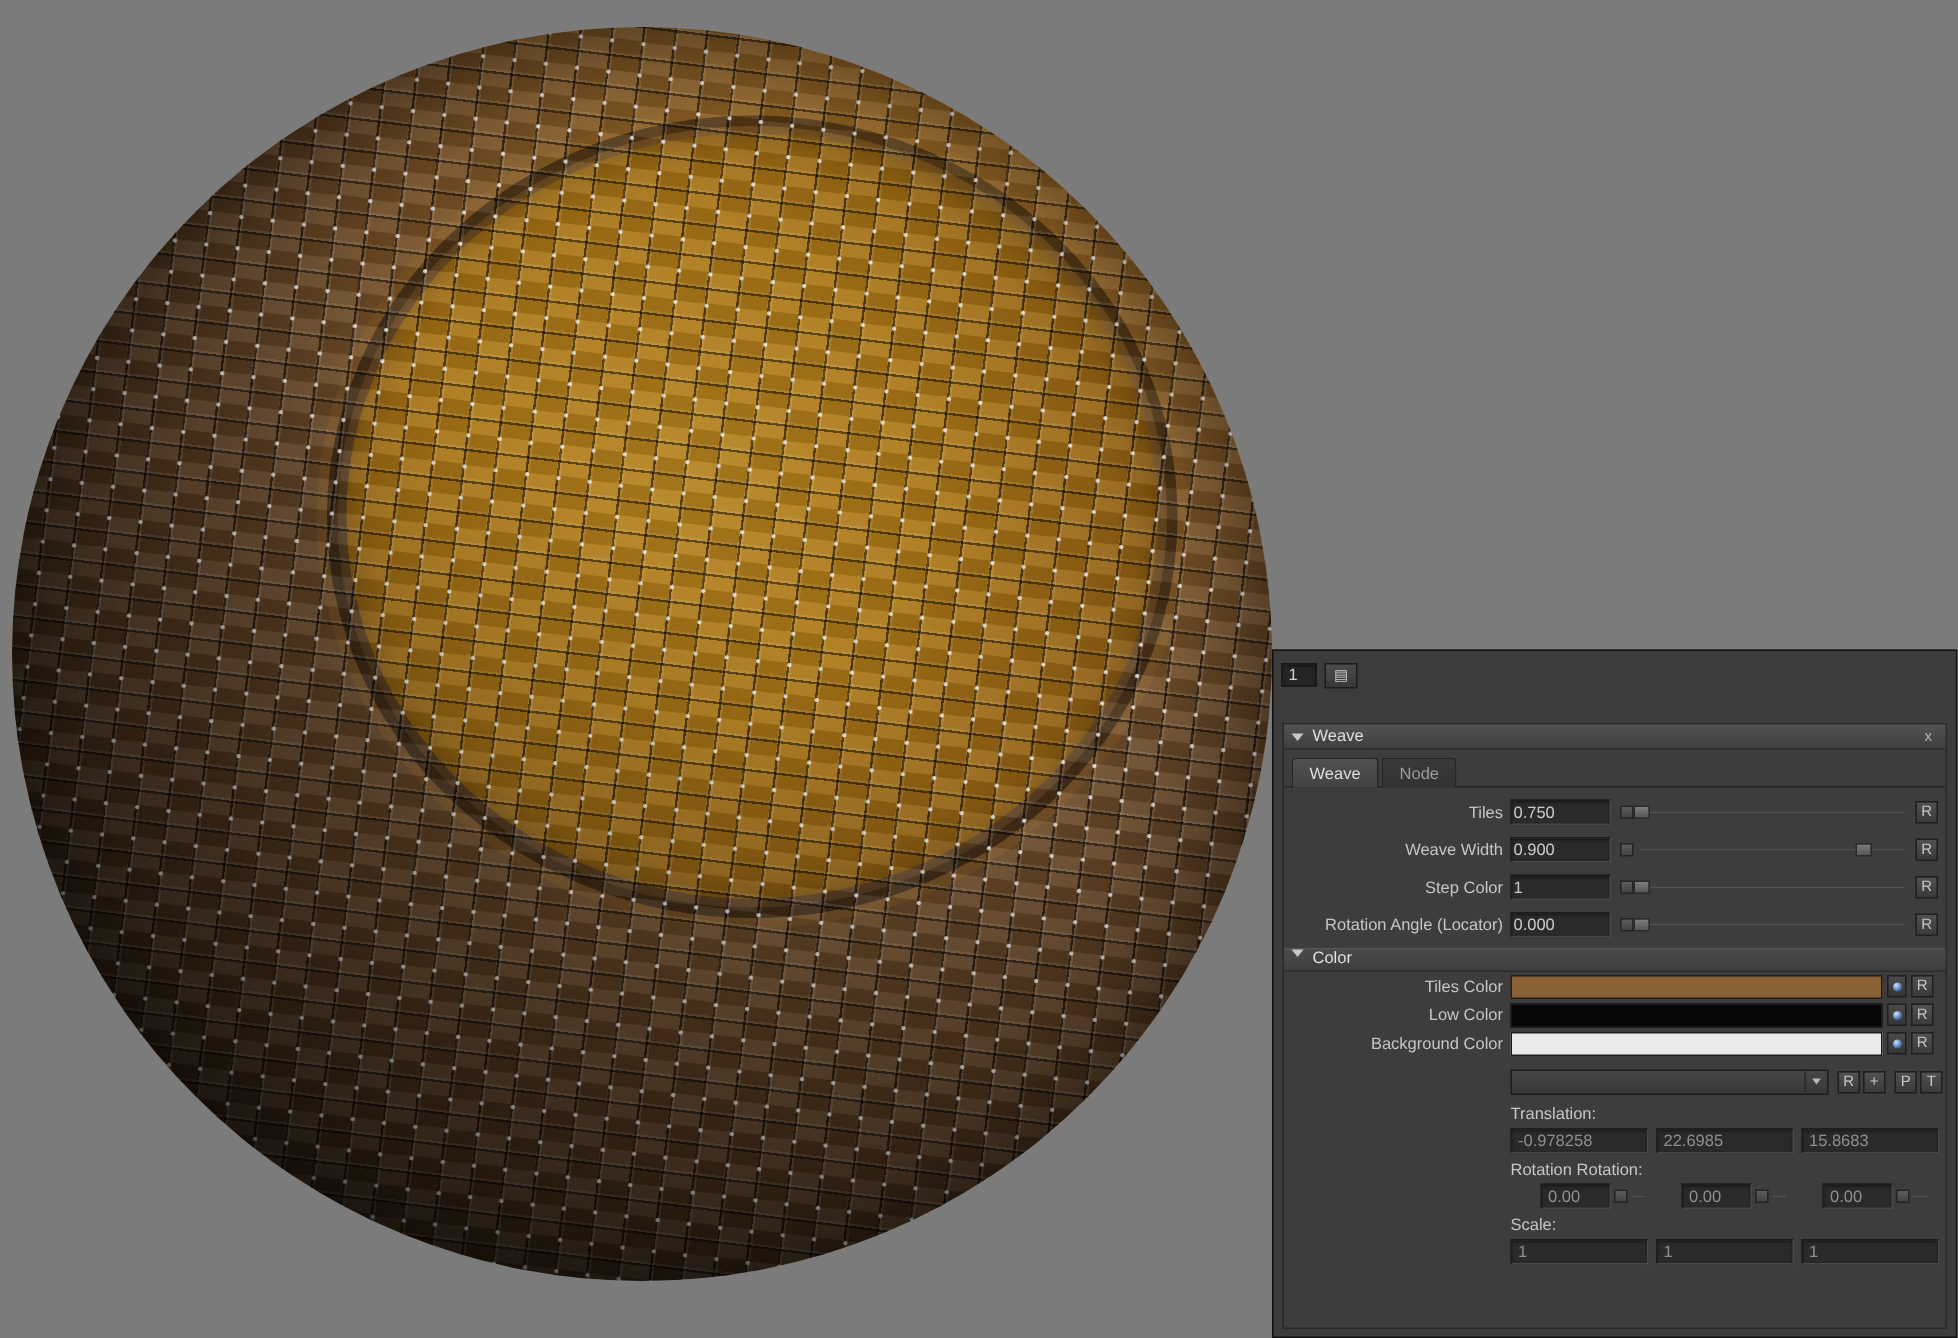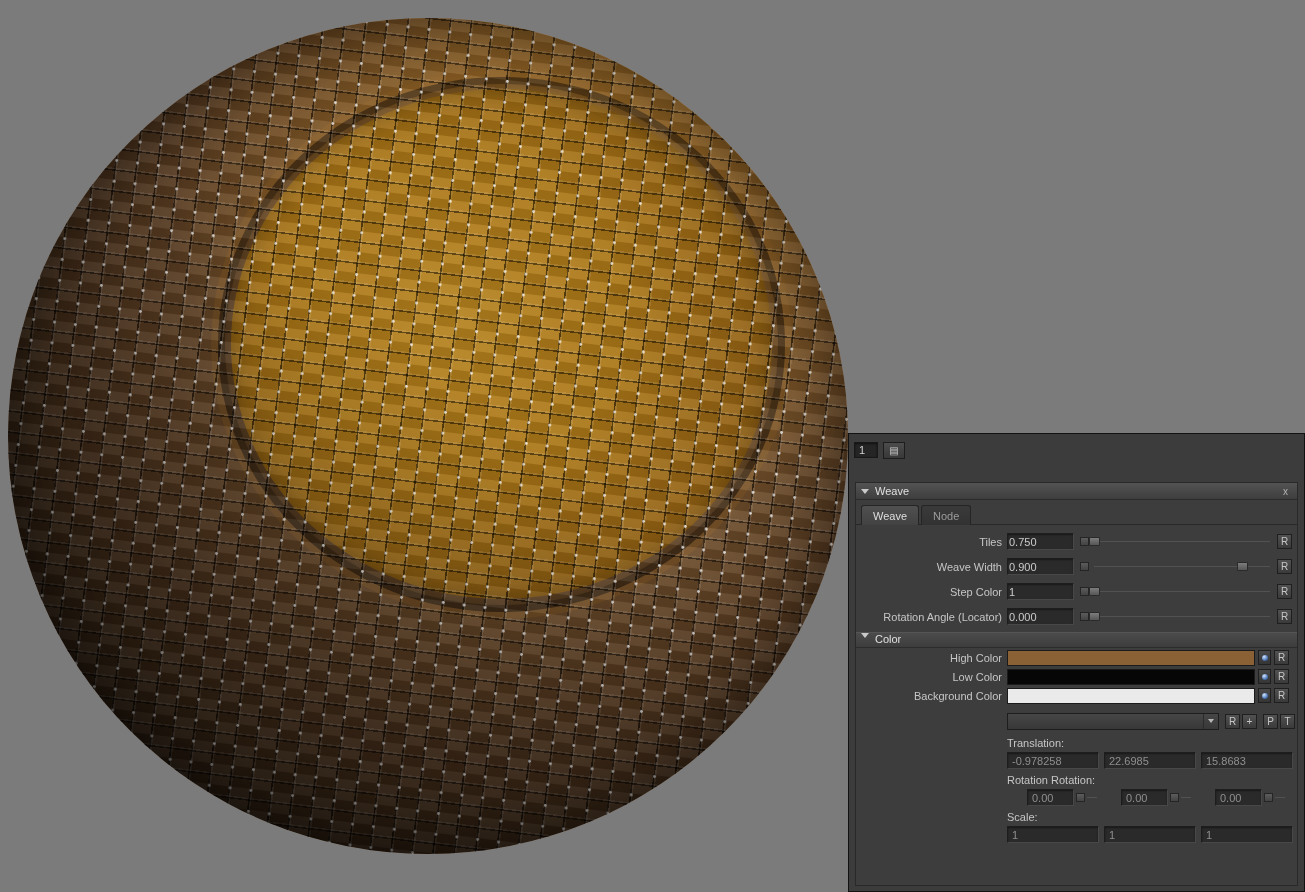--- a/index.html
+++ b/index.html
@@ -214,21 +214,21 @@
         <div class="rbtn">R</div>
       </div>
     </div>
 
     <div class="section-header">
       <span class="tri-down"></span>
       <span>Color</span>
     </div>
 
     <div class="crow">
-      <div class="flabel">High Color</div>
+      <div class="flabel">Tiles Color</div>
       <div class="swatch" style="background: rgb(138, 97, 52);"></div>
       <div class="pick-btn">
           <span class="pick-dot"></span>
         </div>
       <div class="rbtn">R</div>
     </div>
     <div class="crow">
       <div class="flabel">Low Color</div>
       <div class="swatch" style="background: rgb(6, 6, 6);"></div>
       <div class="pick-btn">

